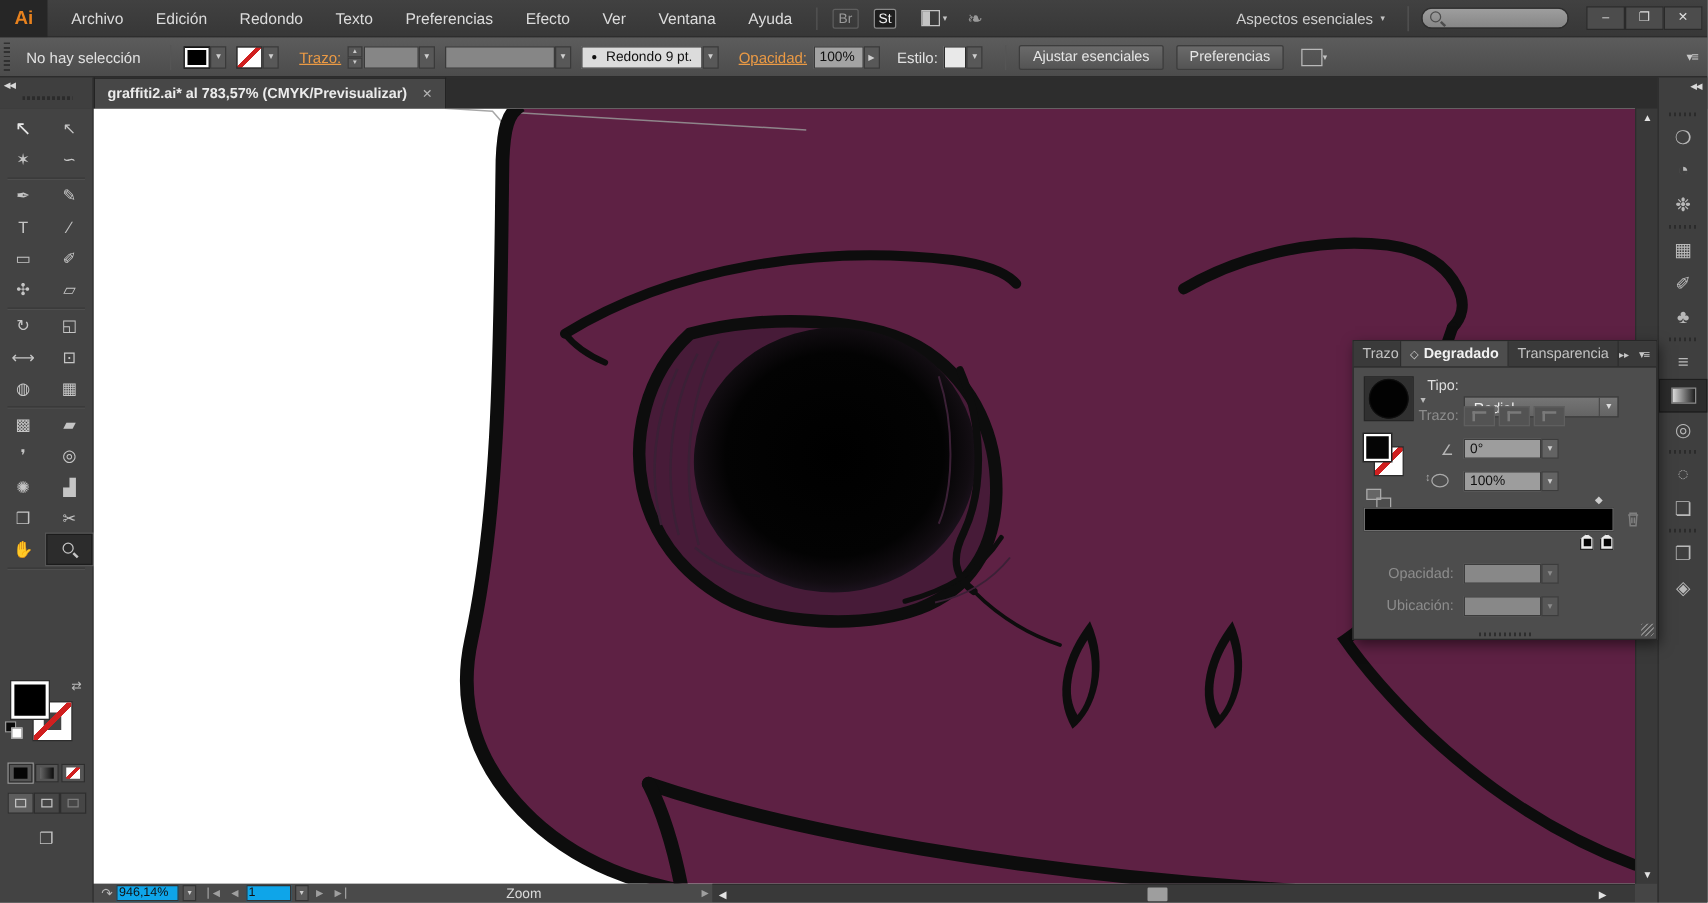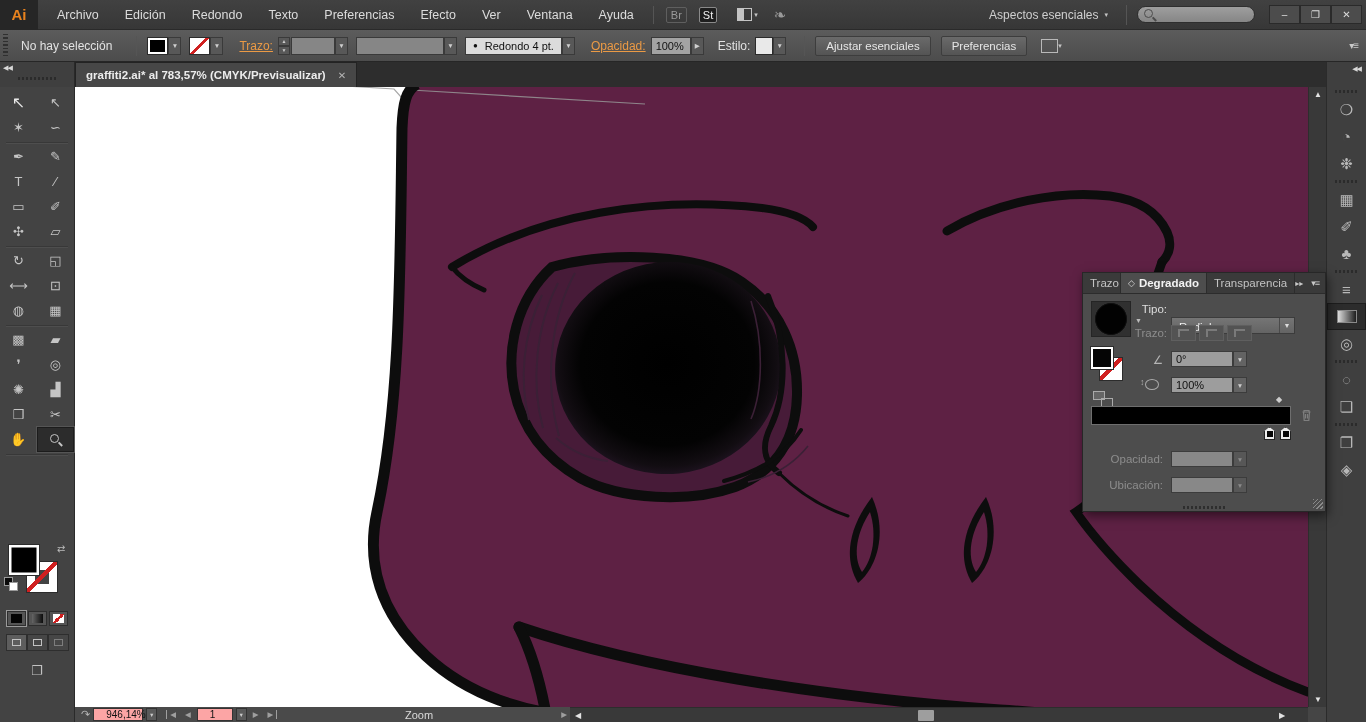--- a/index.html
+++ b/index.html
@@ -83,21 +83,21 @@
   .screenbtn{position:absolute;left:17px;top:572px;width:40px;height:22px;display:flex;align-items:center;justify-content:center;color:#c2c2c2;font-size:13px;}
 
   
   .canvas{position:absolute;left:75px;top:87px;width:1233px;height:620px;background:#fff;overflow:hidden;}
   .canvas svg{position:absolute;left:0;top:0;}
 
   
   .vscroll{position:absolute;left:1308px;top:87px;width:18px;height:620px;background:#393939;border-left:1px solid #2d2d2d;}
   .varr{position:absolute;left:0;width:18px;height:13px;color:#e3e3e3;font-size:8px;display:flex;align-items:center;justify-content:center;}
   .statusbar{position:absolute;left:75px;top:707px;width:495px;height:15px;background:#4a4a4a;display:flex;align-items:center;font-size:10px;color:#c9c9c9;gap:3px;padding-left:6px;}
-  .sfield{height:13px;background:#fca5a5;color:#111;border:1px solid #333;display:inline-flex;align-items:center;padding:0 12px;}
+  .sfield{height:13px;background:#0ea5e9;color:#111;border:1px solid #333;display:inline-flex;align-items:center;padding:0 1px;}
   .sdd{width:11px;height:13px;background:#5a5a5a;border:1px solid #333;color:#ccc;font-size:5.5px;display:inline-flex;align-items:center;justify-content:center;}
   .navb{color:#9f9f9f;font-size:7.5px;padding:0 3px;}
   .stool{position:absolute;left:330px;color:#dadada;font-size:11px;}
   .sexp{position:absolute;right:3px;color:#9f9f9f;font-size:7.5px;}
   .hscroll{position:absolute;left:570px;top:707px;width:738px;height:15px;background:#393939;border-top:1px solid #2d2d2d;}
   .harr{position:absolute;top:0;width:14px;height:15px;color:#e3e3e3;font-size:8px;display:flex;align-items:center;justify-content:center;}
   .hthumb{position:absolute;left:348px;top:2px;width:16px;height:11px;background:#9e9e9e;border-radius:1px;}
   .corner{position:absolute;left:1308px;top:707px;width:18px;height:15px;background:#454545;}
 
   
@@ -195,21 +195,21 @@
   <span class="stepper">
       <span>▲</span>
       <span>▼</span>
     </span>
   <span class="cfield dis" style="width:44px;"></span>
   <span class="ddbtn">▼</span>
   <span class="cfield dis wide"></span>
   <span class="ddbtn">▼</span>
   <span class="brushfield">
     <span style="font-size:8px;">●</span>
-    <span>Redondo 4 pt.</span>
+    <span>Redondo 9 pt.</span>
   </span>
   <span class="ddbtn">▼</span>
   <span class="olabel">Opacidad:</span>
   <span class="cfield" style="width:40px;">100%</span>
   <span class="ddbtn">▶</span>
   <span style="margin:0 5px 0 6px;">Estilo:</span>
   <span class="sw" style="background:#e9e9e9;width:18px;"></span>
   <span class="ddbtn">▼</span>
   <div class="vline"></div>
   <button class="cbtn">Ajustar esenciales</button>

